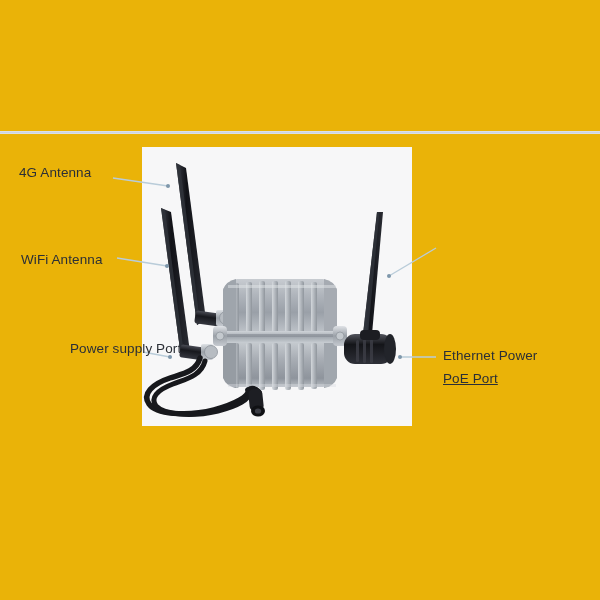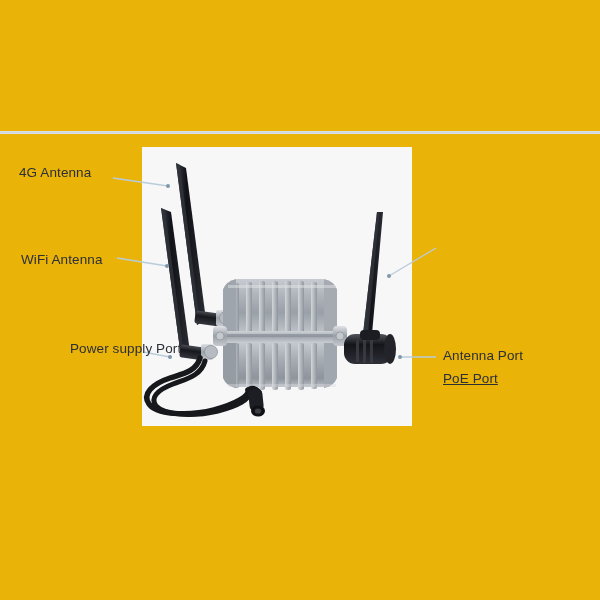--- a/index.html
+++ b/index.html
@@ -228,17 +228,17 @@
     </g>
   </svg>
 
   <div class="label" id="lbl-4g">4G Antenna</div>
 
   <div class="label" id="lbl-wifi">WiFi Antenna</div>
 
   <div class="label" id="lbl-power">Power supply Port</div>
 
 
-  <div class="label" id="lbl-eth">Antenna Port</div>
+  <div class="label" id="lbl-eth">Ethernet Power</div>
 
   <div class="label" id="lbl-poe">PoE Port</div>
 
 </div>
 
 </body></html>

